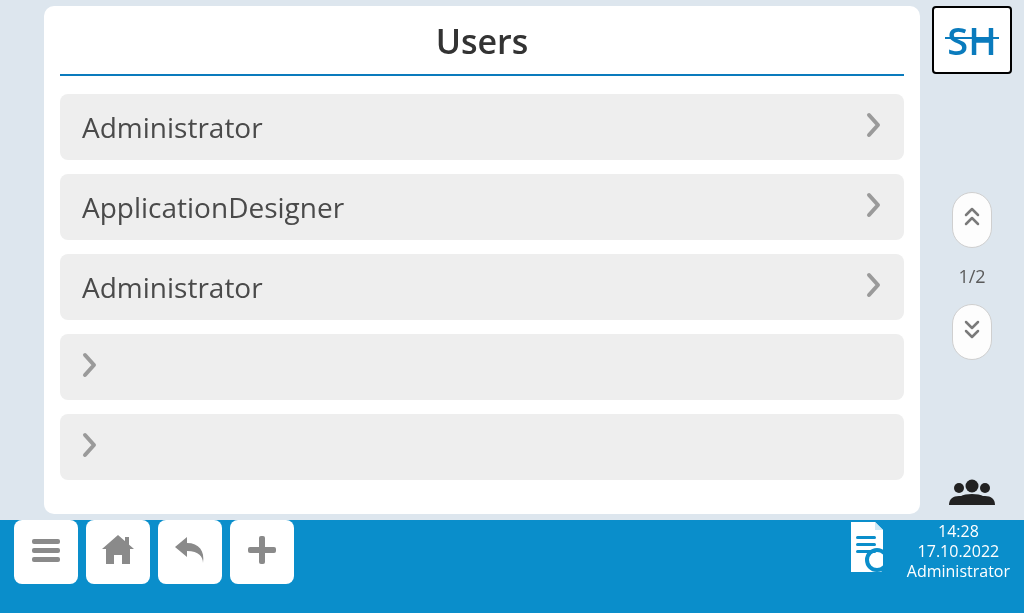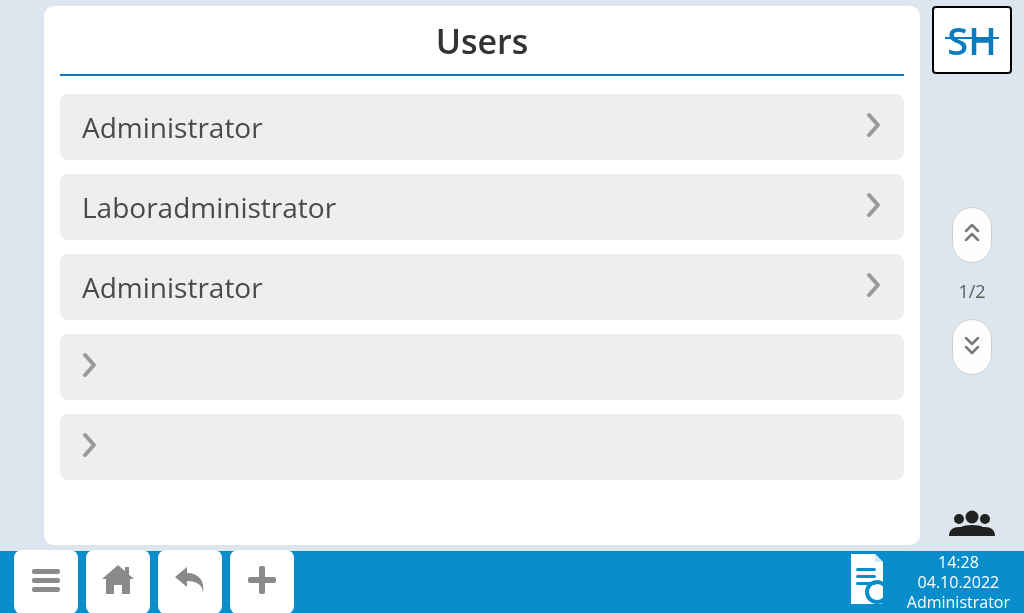--- a/index.html
+++ b/index.html
@@ -97,24 +97,24 @@
   }
   .page-label {
     font-size: 18px;
     color: #5a5a5a;
   }
   .users-icon {
     color: #222;
     margin-bottom: 2px;
   }
   .bottom-bar {
-    height: 62px;
+    height: 93px;
     background: #0a8ecb;
     display: flex;
-    align-items: center;
+    align-items: flex-start;
     justify-content: space-between;
     padding: 0 14px;
   }
   .bb-left { display: flex; gap: 8px; }
   .bb-btn {
     width: 64px; height: 64px;
     background: #ffffff;
     border-radius: 8px;
     display: flex;
     align-items: center;
@@ -148,21 +148,21 @@
       <div class="list-item">
         <span class="list-item-label">Administrator</span>
         <span class="chevron">
           <svg width="16" height="26" viewBox="0 0 16 26">
               <path d="M3 3 L12 13 L3 23" stroke="currentColor" stroke-width="4" fill="none" stroke-linecap="round" stroke-linejoin="round"></path>
             </svg>
         </span>
       </div>
 
       <div class="list-item">
-        <span class="list-item-label">Laboradministrator</span>
+        <span class="list-item-label">ApplicationDesigner</span>
         <span class="chevron">
           <svg width="16" height="26" viewBox="0 0 16 26">
               <path d="M3 3 L12 13 L3 23" stroke="currentColor" stroke-width="4" fill="none" stroke-linecap="round" stroke-linejoin="round"></path>
             </svg>
         </span>
       </div>
 
       <div class="list-item">
         <span class="list-item-label">Administrator</span>
         <span class="chevron">
@@ -272,17 +272,17 @@
         <path d="M32 2 L32 10 L40 10 Z" fill="#cfe9f6"></path>
         <rect x="13" y="16" width="20" height="3" rx="1.5" fill="#0a8ecb"></rect>
         <rect x="13" y="23" width="20" height="3" rx="1.5" fill="#0a8ecb"></rect>
         <rect x="13" y="30" width="20" height="3" rx="1.5" fill="#0a8ecb"></rect>
         <circle cx="34" cy="40" r="10" fill="none" stroke="#0a8ecb" stroke-width="4"></circle>
         <rect x="41" y="47" width="10" height="5" rx="2" transform="rotate(45 41 47)" fill="#0a8ecb"></rect>
       </svg>
     </div>
     <div class="status-stack">
       <div>14:28</div>
-      <div>04.10.2022</div>
+      <div>17.10.2022</div>
       <div>Administrator</div>
     </div>
   </div>
 </div>
 
 </body></html>

